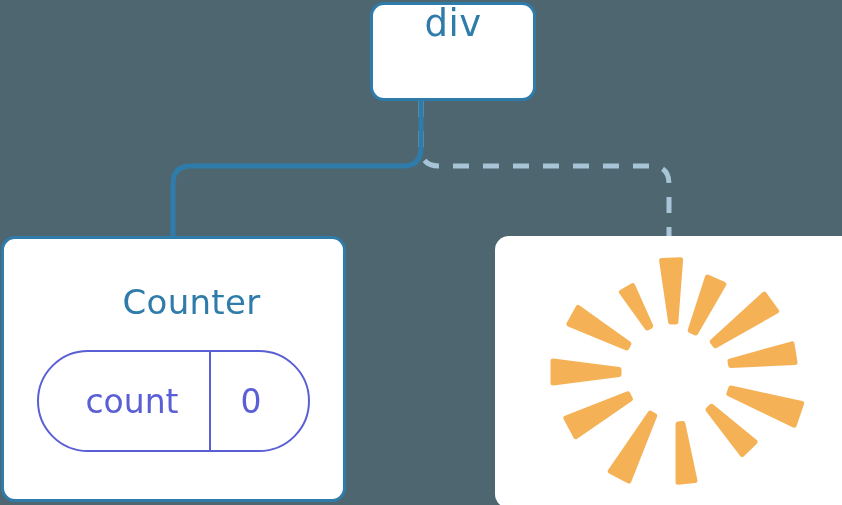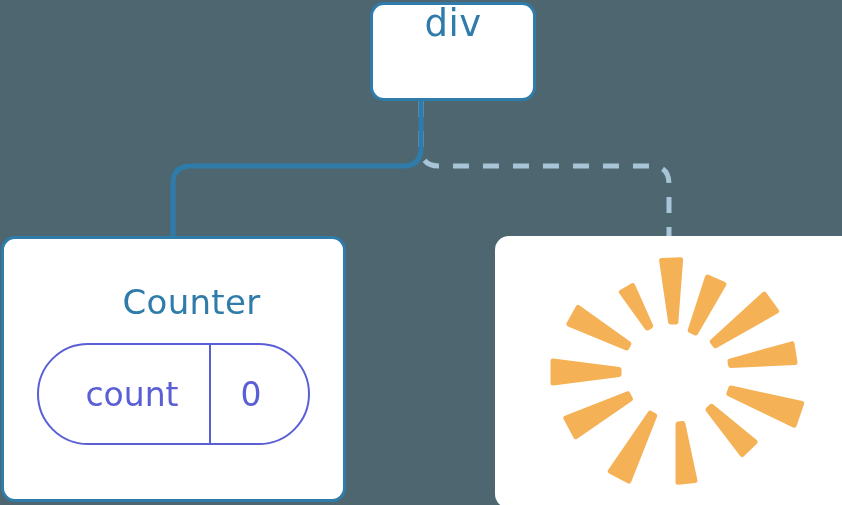--- a/index.html
+++ b/index.html
@@ -74,21 +74,21 @@
     color: #2f7cab;
     font-size: 34px;
     font-weight: 400;
     line-height: 1;
     letter-spacing: 0.3px;
     margin-left: 36px;
   }
 
   
   .state-pill {
-    margin-top: 24px;
+    margin-top: 31px;
     display: flex;
     align-items: stretch;
     height: 98px;
     border: 2px solid #5b5fd6;
     border-radius: 999px;
     background: #ffffff;
     overflow: hidden;
   }
   .state-pill .pill-key {
     display: flex;

